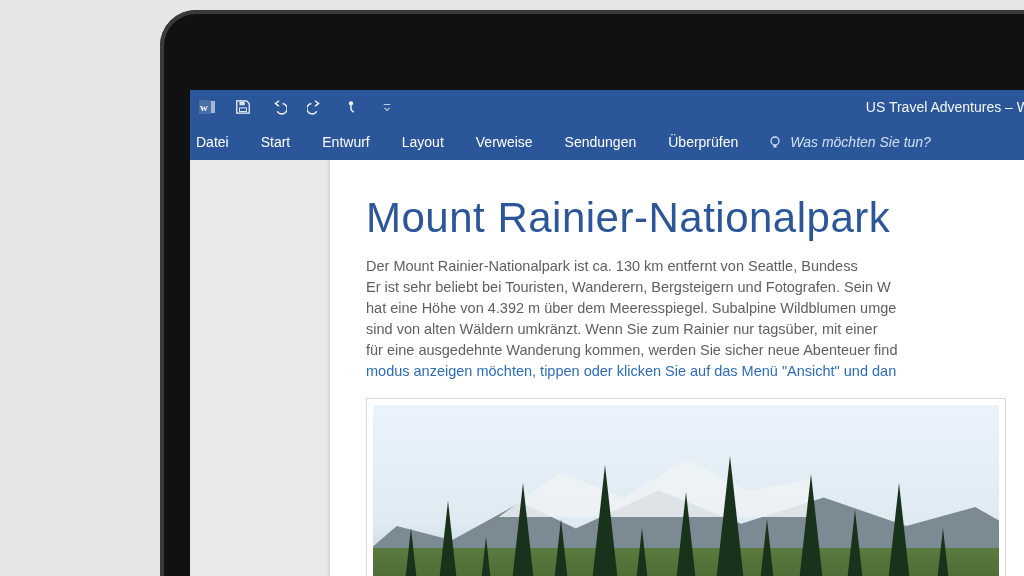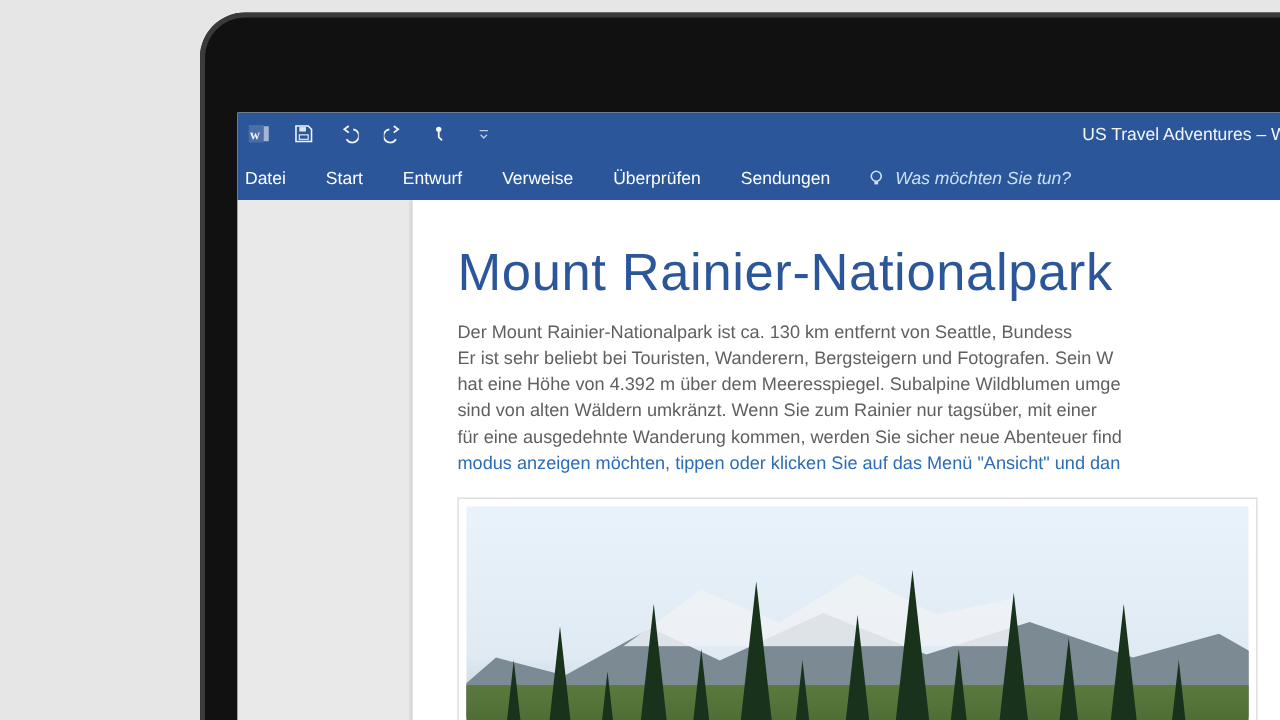--- a/index.html
+++ b/index.html
@@ -178,23 +178,24 @@
               </svg>
           </span>
         </div>
         <div class="title-text">US Travel Adventures – Word</div>
       </div>
 
       <div class="tabs">
         <div class="tab">Datei</div>
         <div class="tab">Start</div>
         <div class="tab">Entwurf</div>
+        <div class="tab">Layout</div>
         <div class="tab">Verweise</div>
+        <div class="tab">Sendungen</div>
         <div class="tab">Überprüfen</div>
-        <div class="tab">Sendungen</div>
         <div class="tellme">
           <span class="bulb">
             <svg viewBox="0 0 14 14" width="14" height="14">
                 <circle cx="7" cy="6" r="4" fill="none" stroke="#cfe0f5" stroke-width="1.3"></circle>
                 <rect x="5.5" y="10" width="3" height="2.5" fill="#cfe0f5"></rect>
               </svg>
           </span>
           <span>Was möchten Sie tun?</span>
         </div>
       </div>

